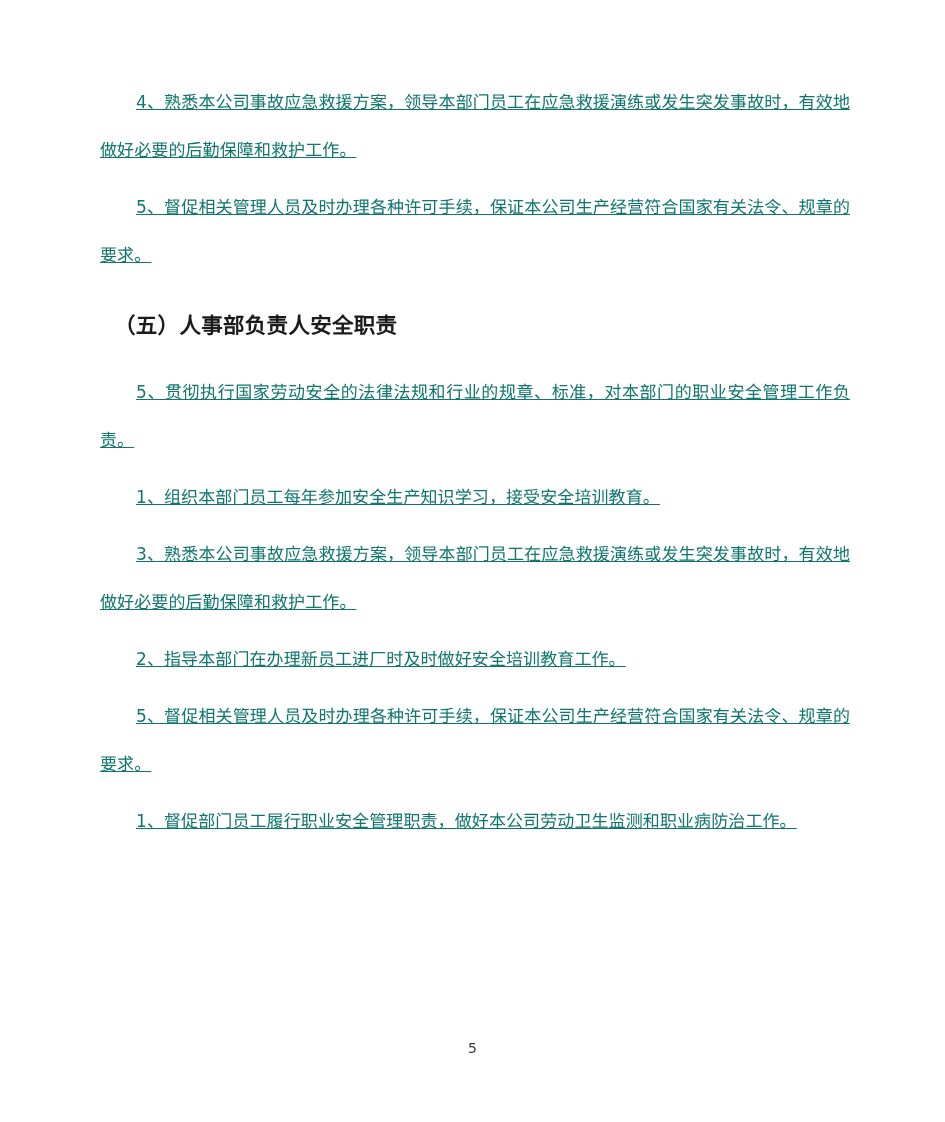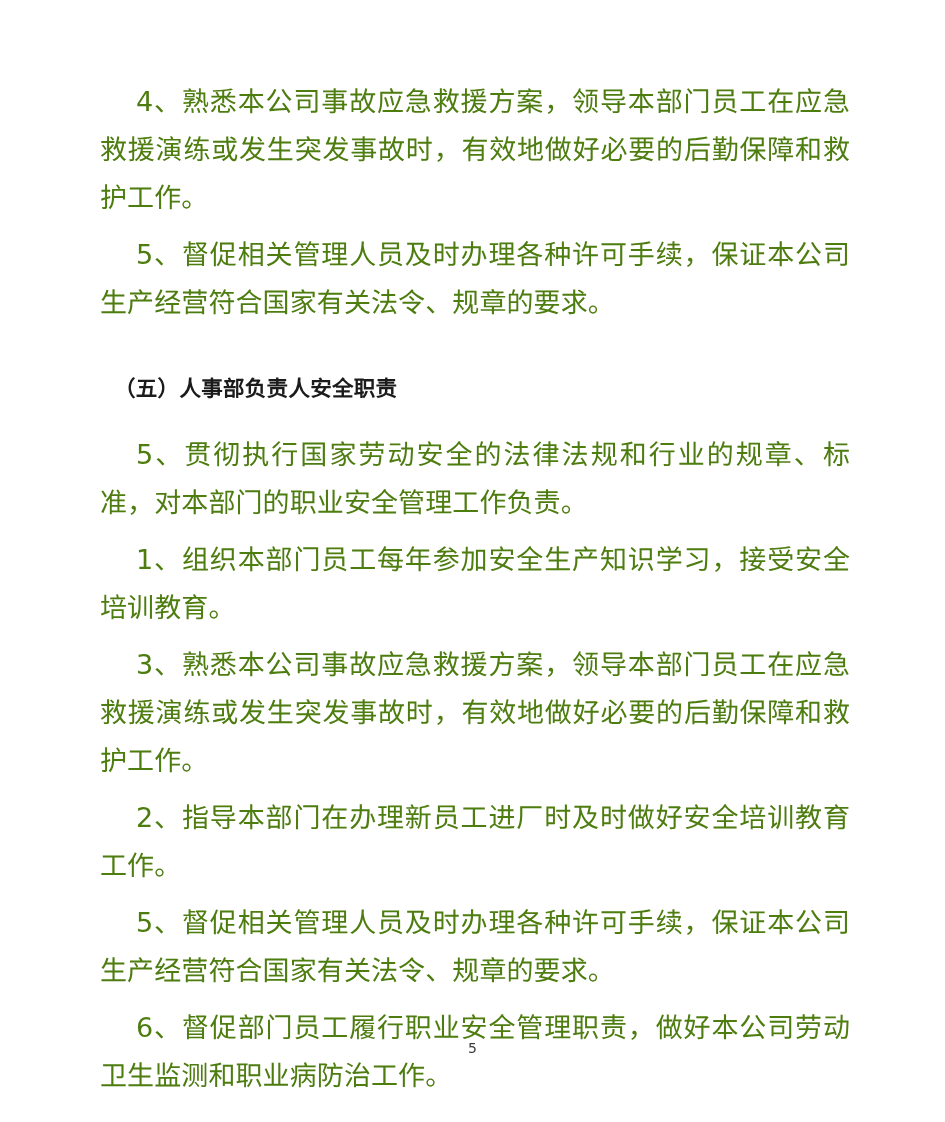--- a/index.html
+++ b/index.html
@@ -22,32 +22,33 @@
 
   .text-column {
     position: absolute;
     left: 100px;
     top: 78px;
     width: 750px;
   }
 
   .para {
     margin: 0 0 9px 0;
-    font-size: 27px;
+    font-size: 17px;
     line-height: 48px;
     text-align: justify;
     text-justify: inter-ideograph;
     text-indent: 36px;
     letter-spacing: 0.1px;
-    color: #4d7c0f;
+    color: #0f766e;
     word-break: break-all;
+    text-decoration: underline;
   }
 
   .section-heading {
-    margin: 42px 0 22px 0;
+    margin: 27px 0 22px 0;
     padding: 0;
     font-size: 21.5px;
     line-height: 40px;
     font-weight: bold;
     text-indent: 14px;
     letter-spacing: 0.3px;
     color: #1b1b1b;
   }
 
   .page-number {
@@ -79,19 +80,19 @@
     <p class="para">5、贯彻执行国家劳动安全的法律法规和行业的规章、标准，对本部门的职业安全管理工作负责。</p>
 
     <p class="para">1、组织本部门员工每年参加安全生产知识学习，接受安全培训教育。</p>
 
     <p class="para">3、熟悉本公司事故应急救援方案，领导本部门员工在应急救援演练或发生突发事故时，有效地做好必要的后勤保障和救护工作。</p>
 
     <p class="para">2、指导本部门在办理新员工进厂时及时做好安全培训教育工作。</p>
 
     <p class="para">5、督促相关管理人员及时办理各种许可手续，保证本公司生产经营符合国家有关法令、规章的要求。</p>
 
-    <p class="para">6、督促部门员工履行职业安全管理职责，做好本公司劳动卫生监测和职业病防治工作。</p>
+    <p class="para">1、督促部门员工履行职业安全管理职责，做好本公司劳动卫生监测和职业病防治工作。</p>
 
   </div>
 
   <div class="page-number">5</div>
 
 </div>
 
 </body></html>

